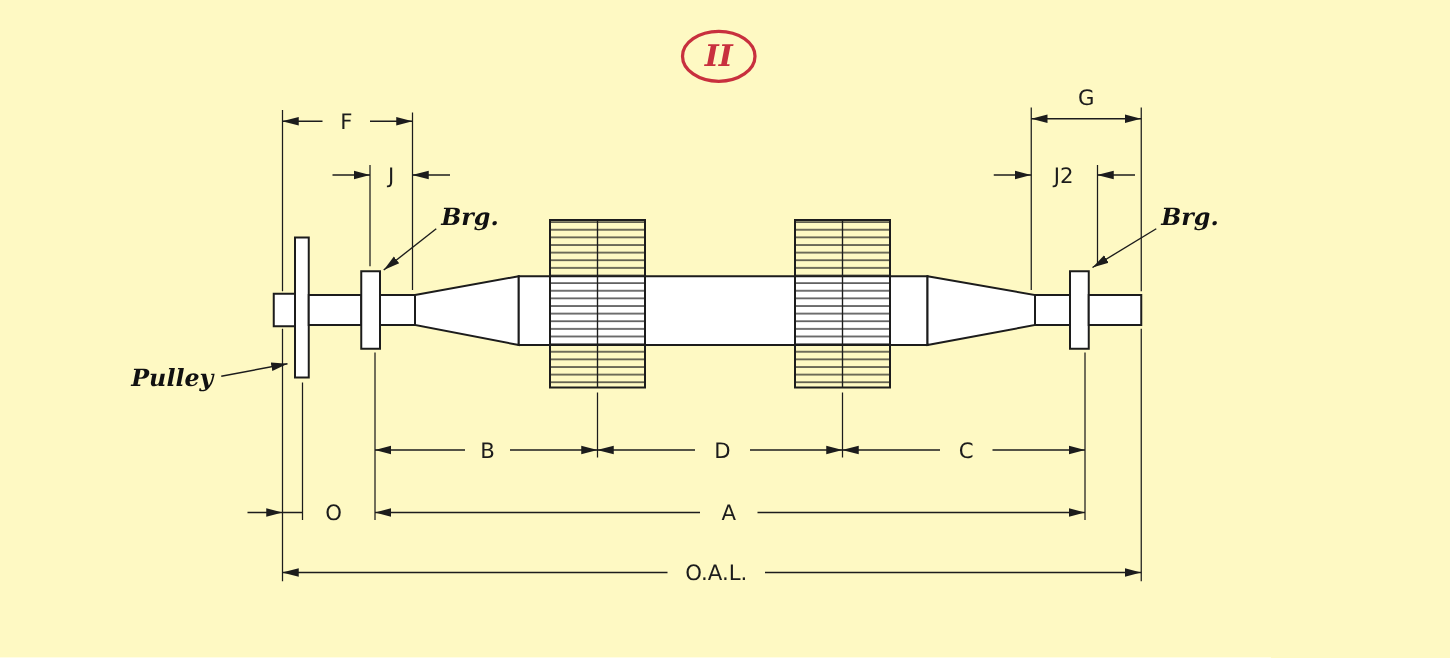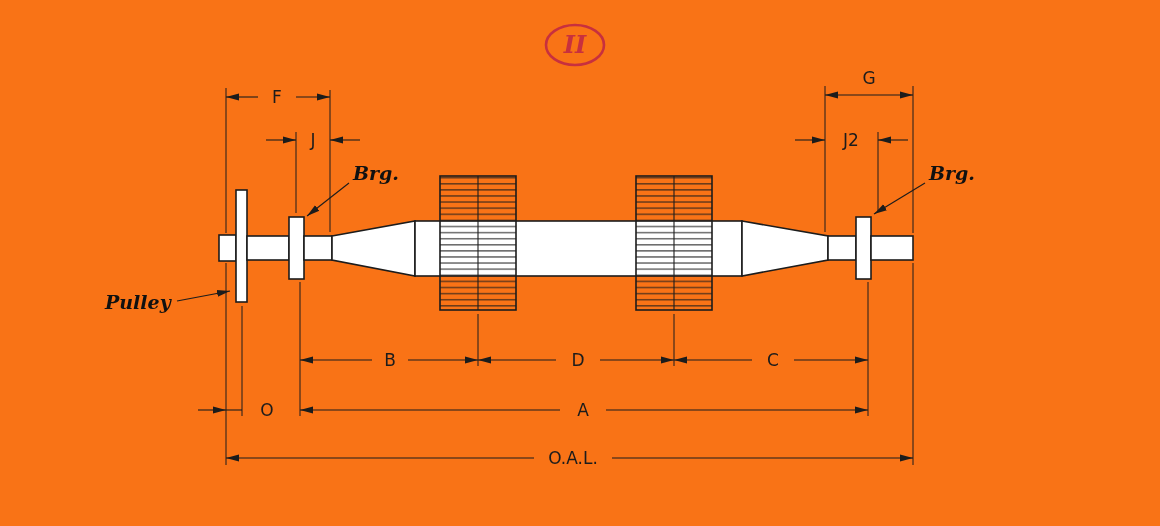--- a/index.html
+++ b/index.html
@@ -1,16 +1,16 @@
 <!DOCTYPE html>
 <html><head>
 <meta charset="utf-8">
 <style>
   html,body{margin:0;padding:0;background:#ffffff;}
-  .stage{position:relative;width:1160px;height:526px;background:#f97316;overflow:hidden;}
+  .stage{position:relative;width:1160px;height:526px;background:#fef9c3;overflow:hidden;}
   svg{display:block;}
   .obj{fill:#ffffff;stroke:#1c1c1c;stroke-width:1.6;}
   .dim{stroke:#1c1c1c;stroke-width:1.1;fill:none;}
   .ext{stroke:#1c1c1c;stroke-width:1;fill:none;}
   .fins{stroke:#1c1c1c;stroke-width:1.1;}
   .dimtext{font-family:"DejaVu Sans","Liberation Sans",sans-serif;font-size:17px;fill:#1c1c1c;}
   .callout{font-family:"DejaVu Serif","Liberation Serif",serif;font-style:italic;font-weight:bold;font-size:19px;fill:#111111;}
   .badge-text{font-family:"DejaVu Serif","Liberation Serif",serif;font-style:italic;font-weight:bold;font-size:24px;}
 </style>
 </head>

